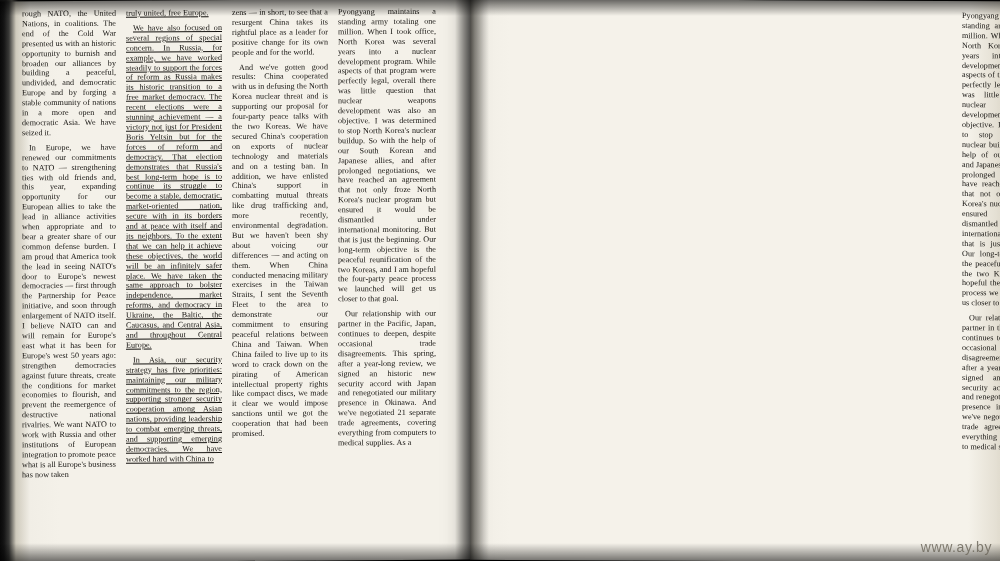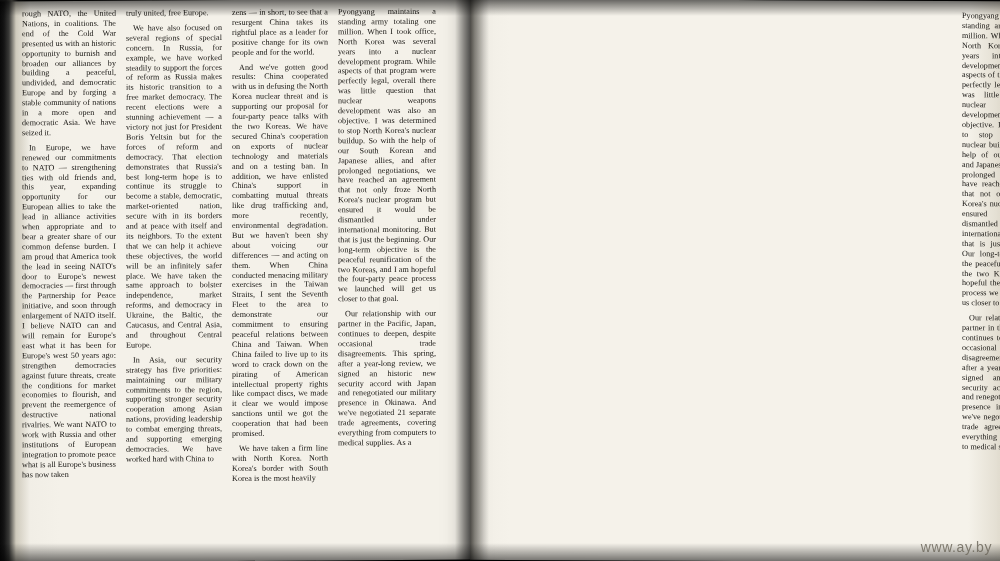--- a/index.html
+++ b/index.html
@@ -56,21 +56,21 @@
     color:#14120f;
     hyphens:auto;
     -webkit-hyphens:auto;
     letter-spacing:.04px;
   }
   .col p{margin:0 0 5px 0;text-indent:7px;}
   .col p.first{text-indent:0;}
 
   
   #lcol1{left:22px;top:8px;width:94px;height:548px;overflow:hidden;}
-  #lcol2{left:126px;top:8px;width:96px;height:548px;overflow:hidden;}
+  #lcol2{left:126px;top:8px;width:96px;height:548px;overflow:hidden;text-decoration:underline;}
   #lcol3{left:232px;top:8px;width:96px;height:548px;overflow:hidden;}
   #lcol4{left:338px;top:8px;width:98px;height:548px;overflow:hidden;}
 
   
   #rcol1{left:492px;top:10px;width:96px;height:545px;overflow:hidden;}
 
   .watermark{
     position:absolute;right:8px;bottom:6px;
     color:#6f6a5e;font-size:14px;font-family:"Liberation Sans",sans-serif;
     letter-spacing:.6px;opacity:.85;
@@ -87,21 +87,20 @@
         <p>In Europe, we have renewed our commitments to NATO — strengthening ties with old friends and, this year, expanding opportunity for our European allies to take the lead in alliance activities when appropriate and to bear a greater share of our common defense burden. I am proud that America took the lead in seeing NATO's door to Europe's newest democracies — first through the Partnership for Peace initiative, and soon through enlargement of NATO itself. I believe NATO can and will remain for Europe's east what it has been for Europe's west 50 years ago: strengthen democracies against future threats, create the conditions for market economies to flourish, and prevent the reemergence of destructive national rivalries. We want NATO to work with Russia and other institutions of European integration to promote peace what is all Europe's business has now taken</p>
       </div>
     <div class="col" id="lcol2">
         <p class="first">truly united, free Europe.</p>
         <p>We have also focused on several regions of special concern. In Russia, for example, we have worked steadily to support the forces of reform as Russia makes its historic transition to a free market democracy. The recent elections were a stunning achievement — a victory not just for President Boris Yeltsin but for the forces of reform and democracy. That election demonstrates that Russia's best long-term hope is to continue its struggle to become a stable, democratic, market-oriented nation, secure with in its borders and at peace with itself and its neighbors. To the extent that we can help it achieve these objectives, the world will be an infinitely safer place. We have taken the same approach to bolster independence, market reforms, and democracy in Ukraine, the Baltic, the Caucasus, and Central Asia, and throughout Central Europe.</p>
         <p>In Asia, our security strategy has five priorities: maintaining our military commitments to the region, supporting stronger security cooperation among Asian nations, providing leadership to combat emerging threats, and supporting emerging democracies. We have worked hard with China to</p>
       </div>
     <div class="col" id="lcol3">
         <p class="first">zens — in short, to see that a resurgent China takes its rightful place as a leader for positive change for its own people and for the world.</p>
         <p>And we've gotten good results: China cooperated with us in defusing the North Korea nuclear threat and is supporting our proposal for four-party peace talks with the two Koreas. We have secured China's cooperation on exports of nuclear technology and materials and on a testing ban. In addition, we have enlisted China's support in combatting mutual threats like drug trafficking and, more recently, environmental degradation. But we haven't been shy about voicing our differences — and acting on them. When China conducted menacing military exercises in the Taiwan Straits, I sent the Seventh Fleet to the area to demonstrate our commitment to ensuring peaceful relations between China and Taiwan. When China failed to live up to its word to crack down on the pirating of American intellectual property rights like compact discs, we made it clear we would impose sanctions until we got the cooperation that had been promised.</p>
-        <p>We have taken a firm line with North Korea. North Korea's border with South Korea is the most heavily</p>
       </div>
     <div class="col" id="lcol4">
         <p class="first">Pyongyang maintains a standing army totaling one million. When I took office, North Korea was several years into a nuclear development program. While aspects of that program were perfectly legal, overall there was little question that nuclear weapons development was also an objective. I was determined to stop North Korea's nuclear buildup. So with the help of our South Korean and Japanese allies, and after prolonged negotiations, we have reached an agreement that not only froze North Korea's nuclear program but ensured it would be dismantled under international monitoring. But that is just the beginning. Our long-term objective is the peaceful reunification of the two Koreas, and I am hopeful the four-party peace process we launched will get us closer to that goal.</p>
         <p>Our relationship with our partner in the Pacific, Japan, continues to deepen, despite occasional trade disagreements. This spring, after a year-long review, we signed an historic new security accord with Japan and renegotiated our military presence in Okinawa. And we've negotiated 21 separate trade agreements, covering everything from computers to medical supplies. As a</p>
       </div>
   </div>
 
   <div class="sheet" id="right-sheet">
     <div class="col" id="rcol1">
         <p class="first">Pyongyang maintains a standing army totaling one million. When I took office, North Korea was several years into a nuclear development program. While aspects of that program were perfectly legal, overall there was little question that nuclear weapons development was also an objective. I was determined to stop North Korea's nuclear buildup. So with the help of our South Korean and Japanese allies, and after prolonged negotiations, we have reached an agreement that not only froze North Korea's nuclear program but ensured it would be dismantled under international monitoring. But that is just the beginning. Our long-term objective is the peaceful reunification of the two Koreas, and I am hopeful the four-party peace process we launched will get us closer to that goal.</p>

